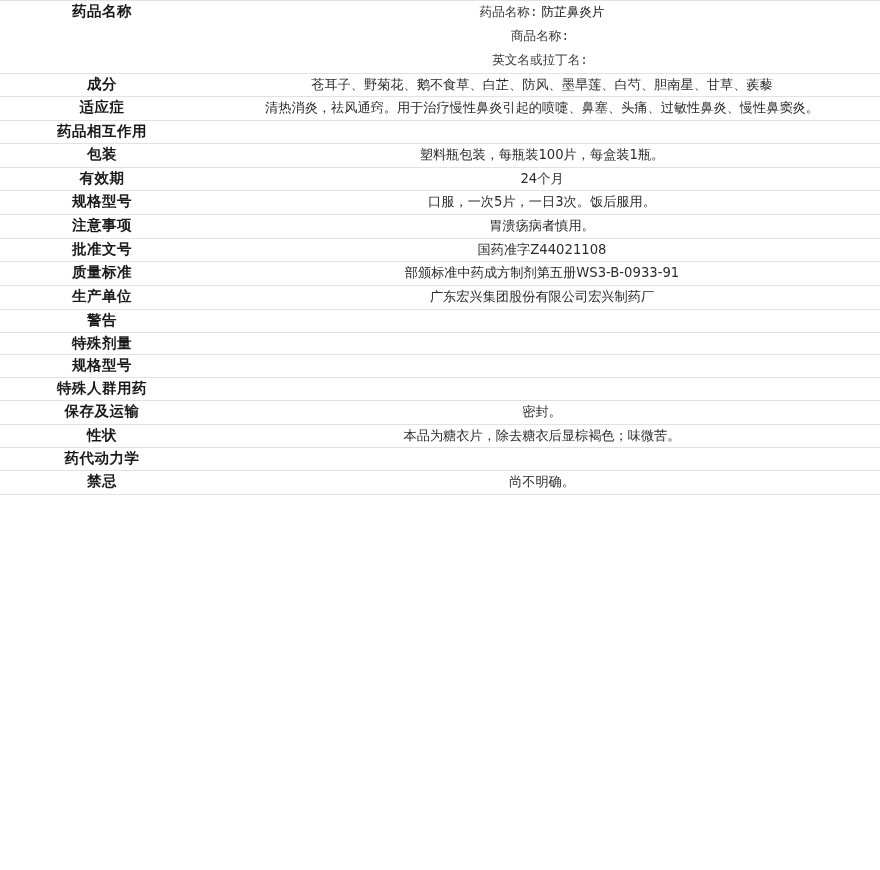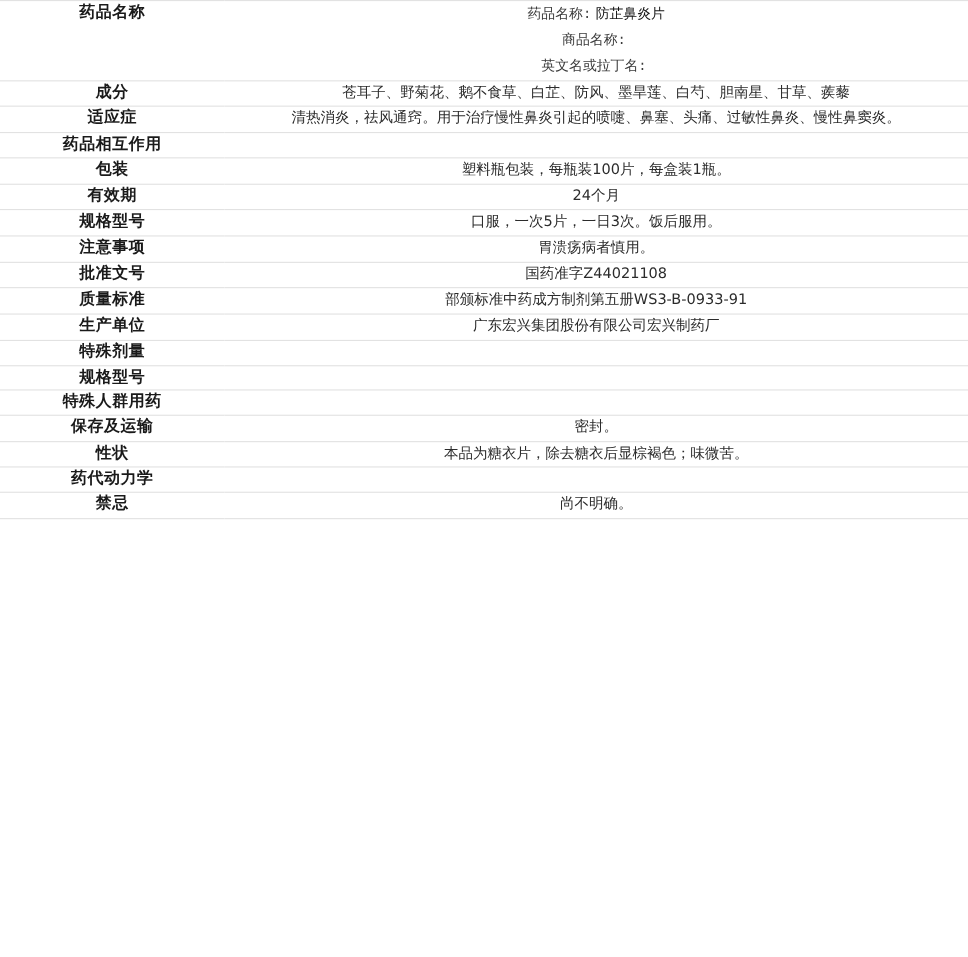--- a/index.html
+++ b/index.html
@@ -128,20 +128,26 @@
           <span class="body-text">部颁标准中药成方制剂第五册WS3-B-0933-91</span>
         </td>
       </tr>
       <tr>
         <td class="label">生产单位</td>
         <td class="value">
           <span class="body-text">广东宏兴集团股份有限公司宏兴制药厂</span>
         </td>
       </tr>
       <tr class="empty">
+        <td class="label">警告</td>
+        <td class="value">
+          <span class="body-text"></span>
+        </td>
+      </tr>
+      <tr class="empty">
         <td class="label">特殊剂量</td>
         <td class="value">
           <span class="body-text"></span>
         </td>
       </tr>
       <tr class="empty">
         <td class="label">规格型号</td>
         <td class="value">
           <span class="body-text"></span>
         </td>

